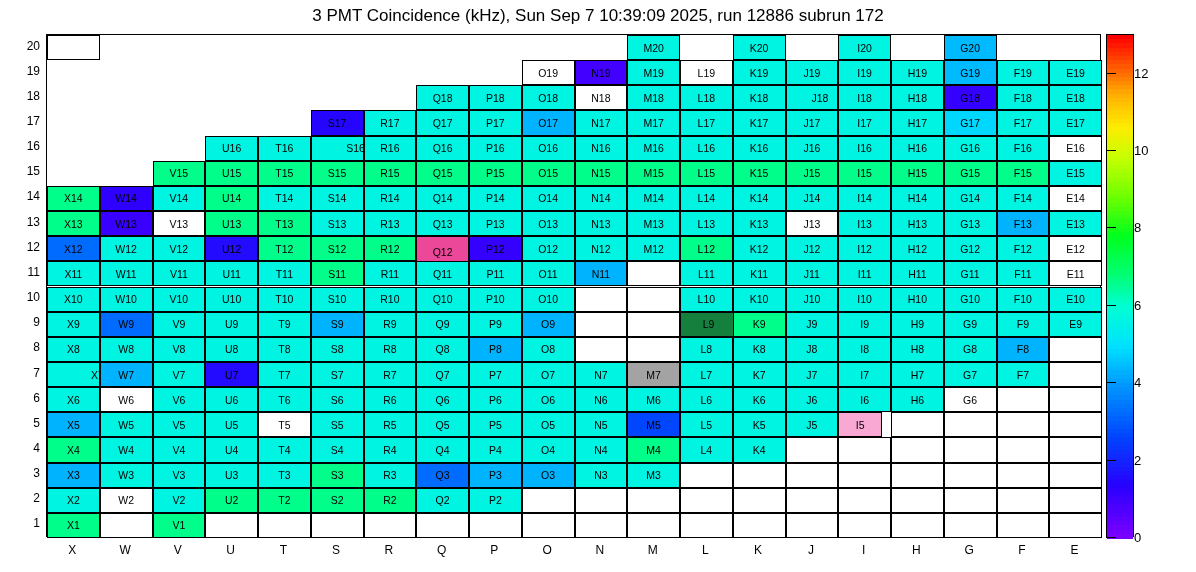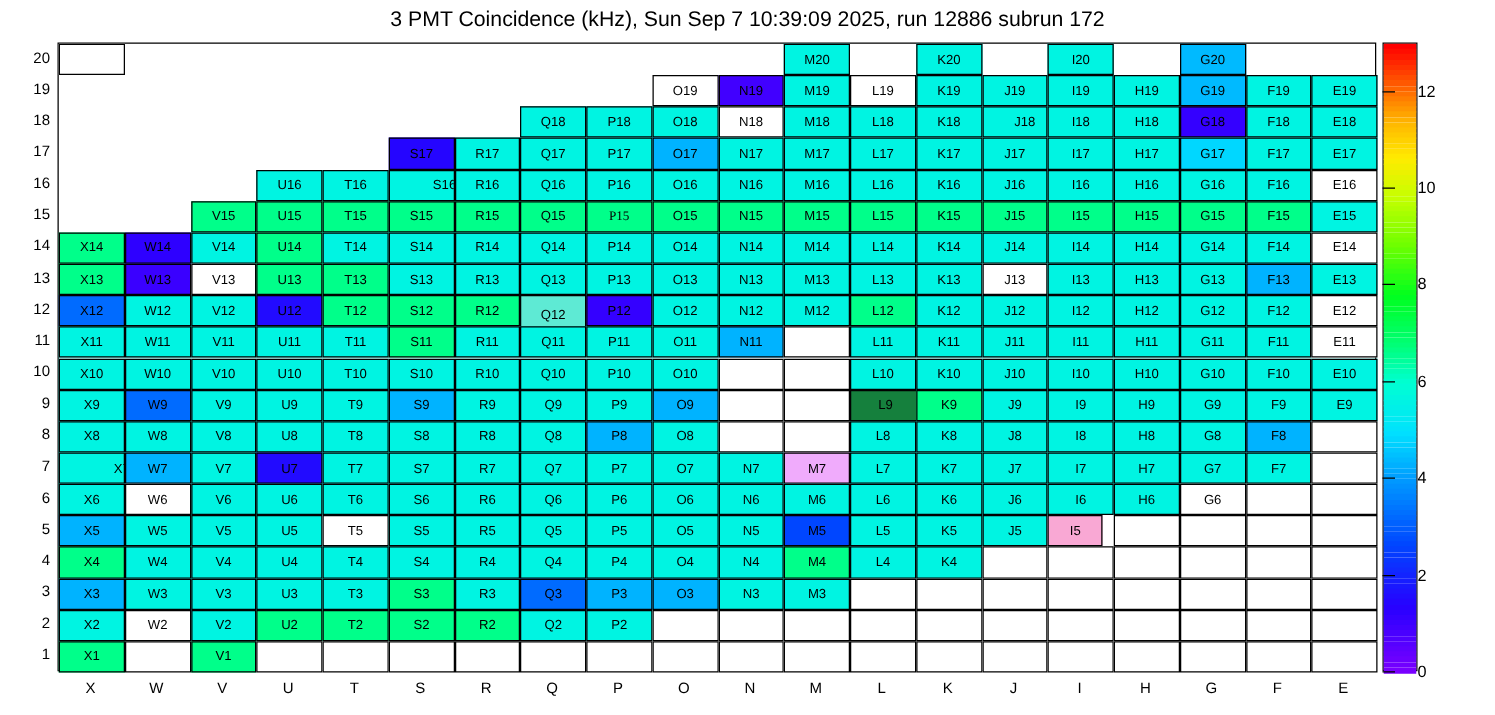--- a/index.html
+++ b/index.html
@@ -114,21 +114,21 @@
       <div class="cell" style="left: 844px; top: 100.6px; width: 52.75px; height: 25.15px; background: rgb(0, 244, 226);">H16</div>
       <div class="cell" style="left: 896.75px; top: 100.6px; width: 52.75px; height: 25.15px; background: rgb(0, 244, 226);">G16</div>
       <div class="cell" style="left: 949.5px; top: 100.6px; width: 52.75px; height: 25.15px; background: rgb(0, 244, 226);">F16</div>
       <div class="cell" style="left: 1002.25px; top: 100.6px; width: 52.75px; height: 25.15px;">E16</div>
       <div class="cell" style="left: 105.5px; top: 125.75px; width: 52.75px; height: 25.15px; background: rgb(0, 255, 138);">V15</div>
       <div class="cell" style="left: 158.25px; top: 125.75px; width: 52.75px; height: 25.15px; background: rgb(0, 255, 138);">U15</div>
       <div class="cell" style="left: 211px; top: 125.75px; width: 52.75px; height: 25.15px; background: rgb(0, 255, 138);">T15</div>
       <div class="cell" style="left: 263.75px; top: 125.75px; width: 52.75px; height: 25.15px; background: rgb(0, 255, 138);">S15</div>
       <div class="cell" style="left: 316.5px; top: 125.75px; width: 52.75px; height: 25.15px; background: rgb(0, 255, 138);">R15</div>
       <div class="cell" style="left: 369.25px; top: 125.75px; width: 52.75px; height: 25.15px; background: rgb(0, 255, 138);">Q15</div>
-      <div class="cell" style="left: 422px; top: 125.75px; width: 52.75px; height: 25.15px; background: rgb(0, 255, 138); font-family: Liberation Serif, serif;">P15</div>
+      <div class="cell" style="left: 422px; top: 125.75px; width: 52.75px; height: 25.15px; background: rgb(0, 255, 138);">P15</div>
       <div class="cell" style="left: 474.75px; top: 125.75px; width: 52.75px; height: 25.15px; background: rgb(0, 255, 138);">O15</div>
       <div class="cell" style="left: 527.5px; top: 125.75px; width: 52.75px; height: 25.15px; background: rgb(0, 255, 138);">N15</div>
       <div class="cell" style="left: 580.25px; top: 125.75px; width: 52.75px; height: 25.15px; background: rgb(0, 255, 138);">M15</div>
       <div class="cell" style="left: 633px; top: 125.75px; width: 52.75px; height: 25.15px; background: rgb(0, 255, 138);">L15</div>
       <div class="cell" style="left: 685.75px; top: 125.75px; width: 52.75px; height: 25.15px; background: rgb(0, 255, 138);">K15</div>
       <div class="cell" style="left: 738.5px; top: 125.75px; width: 52.75px; height: 25.15px; background: rgb(0, 255, 138);">J15</div>
       <div class="cell" style="left: 791.25px; top: 125.75px; width: 52.75px; height: 25.15px; background: rgb(0, 255, 138);">I15</div>
       <div class="cell" style="left: 844px; top: 125.75px; width: 52.75px; height: 25.15px; background: rgb(0, 255, 138);">H15</div>
       <div class="cell" style="left: 896.75px; top: 125.75px; width: 52.75px; height: 25.15px; background: rgb(0, 255, 138);">G15</div>
       <div class="cell" style="left: 949.5px; top: 125.75px; width: 52.75px; height: 25.15px; background: rgb(0, 255, 138);">F15</div>
@@ -173,21 +173,21 @@
       <div class="cell" style="left: 896.75px; top: 176.05px; width: 52.75px; height: 25.15px; background: rgb(0, 244, 226);">G13</div>
       <div class="cell" style="left: 949.5px; top: 176.05px; width: 52.75px; height: 25.15px; background: rgb(0, 179, 255);">F13</div>
       <div class="cell" style="left: 1002.25px; top: 176.05px; width: 52.75px; height: 25.15px; background: rgb(0, 244, 226);">E13</div>
       <div class="cell" style="left: 0px; top: 201.2px; width: 52.75px; height: 25.15px; background: rgb(0, 107, 255);">X12</div>
       <div class="cell" style="left: 52.75px; top: 201.2px; width: 52.75px; height: 25.15px; background: rgb(0, 244, 226);">W12</div>
       <div class="cell" style="left: 105.5px; top: 201.2px; width: 52.75px; height: 25.15px; background: rgb(0, 244, 226);">V12</div>
       <div class="cell" style="left: 158.25px; top: 201.2px; width: 52.75px; height: 25.15px; background: rgb(34, 11, 255);">U12</div>
       <div class="cell" style="left: 211px; top: 201.2px; width: 52.75px; height: 25.15px; background: rgb(0, 255, 138);">T12</div>
       <div class="cell" style="left: 263.75px; top: 201.2px; width: 52.75px; height: 25.15px; background: rgb(0, 255, 138);">S12</div>
       <div class="cell" style="left: 316.5px; top: 201.2px; width: 52.75px; height: 25.15px; background: rgb(0, 255, 138);">R12</div>
-      <div class="cell" style="left: 369.25px; top: 201.2px; width: 52.75px; height: 32px; background: #5eead4;">Q12</div>
+      <div class="cell" style="left: 369.25px; top: 201.2px; width: 52.75px; height: 32px; background: #ec4899;">Q12</div>
       <div class="cell" style="left: 422px; top: 201.2px; width: 52.75px; height: 25.15px; background: rgb(52, 0, 255);">P12</div>
       <div class="cell" style="left: 474.75px; top: 201.2px; width: 52.75px; height: 25.15px; background: rgb(0, 244, 226);">O12</div>
       <div class="cell" style="left: 527.5px; top: 201.2px; width: 52.75px; height: 25.15px; background: rgb(0, 244, 226);">N12</div>
       <div class="cell" style="left: 580.25px; top: 201.2px; width: 52.75px; height: 25.15px; background: rgb(0, 244, 226);">M12</div>
       <div class="cell" style="left: 633px; top: 201.2px; width: 52.75px; height: 25.15px; background: rgb(0, 255, 138);">L12</div>
       <div class="cell" style="left: 685.75px; top: 201.2px; width: 52.75px; height: 25.15px; background: rgb(0, 244, 226);">K12</div>
       <div class="cell" style="left: 738.5px; top: 201.2px; width: 52.75px; height: 25.15px; background: rgb(0, 244, 226);">J12</div>
       <div class="cell" style="left: 791.25px; top: 201.2px; width: 52.75px; height: 25.15px; background: rgb(0, 244, 226);">I12</div>
       <div class="cell" style="left: 844px; top: 201.2px; width: 52.75px; height: 25.15px; background: rgb(0, 244, 226);">H12</div>
       <div class="cell" style="left: 896.75px; top: 201.2px; width: 52.75px; height: 25.15px; background: rgb(0, 244, 226);">G12</div>
@@ -277,21 +277,21 @@
       <div class="cell" style="left: 52.75px; top: 326.95px; width: 52.75px; height: 25.15px; background: rgb(0, 179, 255);">W7</div>
       <div class="cell" style="left: 105.5px; top: 326.95px; width: 52.75px; height: 25.15px; background: rgb(0, 244, 226);">V7</div>
       <div class="cell" style="left: 158.25px; top: 326.95px; width: 52.75px; height: 25.15px; background: rgb(34, 11, 255);">U7</div>
       <div class="cell" style="left: 211px; top: 326.95px; width: 52.75px; height: 25.15px; background: rgb(0, 244, 226);">T7</div>
       <div class="cell" style="left: 263.75px; top: 326.95px; width: 52.75px; height: 25.15px; background: rgb(0, 244, 226);">S7</div>
       <div class="cell" style="left: 316.5px; top: 326.95px; width: 52.75px; height: 25.15px; background: rgb(0, 244, 226);">R7</div>
       <div class="cell" style="left: 369.25px; top: 326.95px; width: 52.75px; height: 25.15px; background: rgb(0, 244, 226);">Q7</div>
       <div class="cell" style="left: 422px; top: 326.95px; width: 52.75px; height: 25.15px; background: rgb(0, 244, 226);">P7</div>
       <div class="cell" style="left: 474.75px; top: 326.95px; width: 52.75px; height: 25.15px; background: rgb(0, 244, 226);">O7</div>
       <div class="cell" style="left: 527.5px; top: 326.95px; width: 52.75px; height: 25.15px; background: rgb(0, 244, 226);">N7</div>
-      <div class="cell" style="left: 580.25px; top: 326.95px; width: 52.75px; height: 25.15px; background: #f0abfc;">M7</div>
+      <div class="cell" style="left: 580.25px; top: 326.95px; width: 52.75px; height: 25.15px; background: #a3a3a3;">M7</div>
       <div class="cell" style="left: 633px; top: 326.95px; width: 52.75px; height: 25.15px; background: rgb(0, 244, 226);">L7</div>
       <div class="cell" style="left: 685.75px; top: 326.95px; width: 52.75px; height: 25.15px; background: rgb(0, 244, 226);">K7</div>
       <div class="cell" style="left: 738.5px; top: 326.95px; width: 52.75px; height: 25.15px; background: rgb(0, 244, 226);">J7</div>
       <div class="cell" style="left: 791.25px; top: 326.95px; width: 52.75px; height: 25.15px; background: rgb(0, 244, 226);">I7</div>
       <div class="cell" style="left: 844px; top: 326.95px; width: 52.75px; height: 25.15px; background: rgb(0, 244, 226);">H7</div>
       <div class="cell" style="left: 896.75px; top: 326.95px; width: 52.75px; height: 25.15px; background: rgb(0, 244, 226);">G7</div>
       <div class="cell" style="left: 949.5px; top: 326.95px; width: 52.75px; height: 25.15px; background: rgb(0, 244, 226);">F7</div>
       <div class="cell" style="left: 1002.25px; top: 326.95px; width: 52.75px; height: 25.15px;"></div>
       <div class="cell" style="left: 0px; top: 352.1px; width: 52.75px; height: 25.15px; background: rgb(0, 244, 226);">X6</div>
       <div class="cell" style="left: 52.75px; top: 352.1px; width: 52.75px; height: 25.15px;">W6</div>

